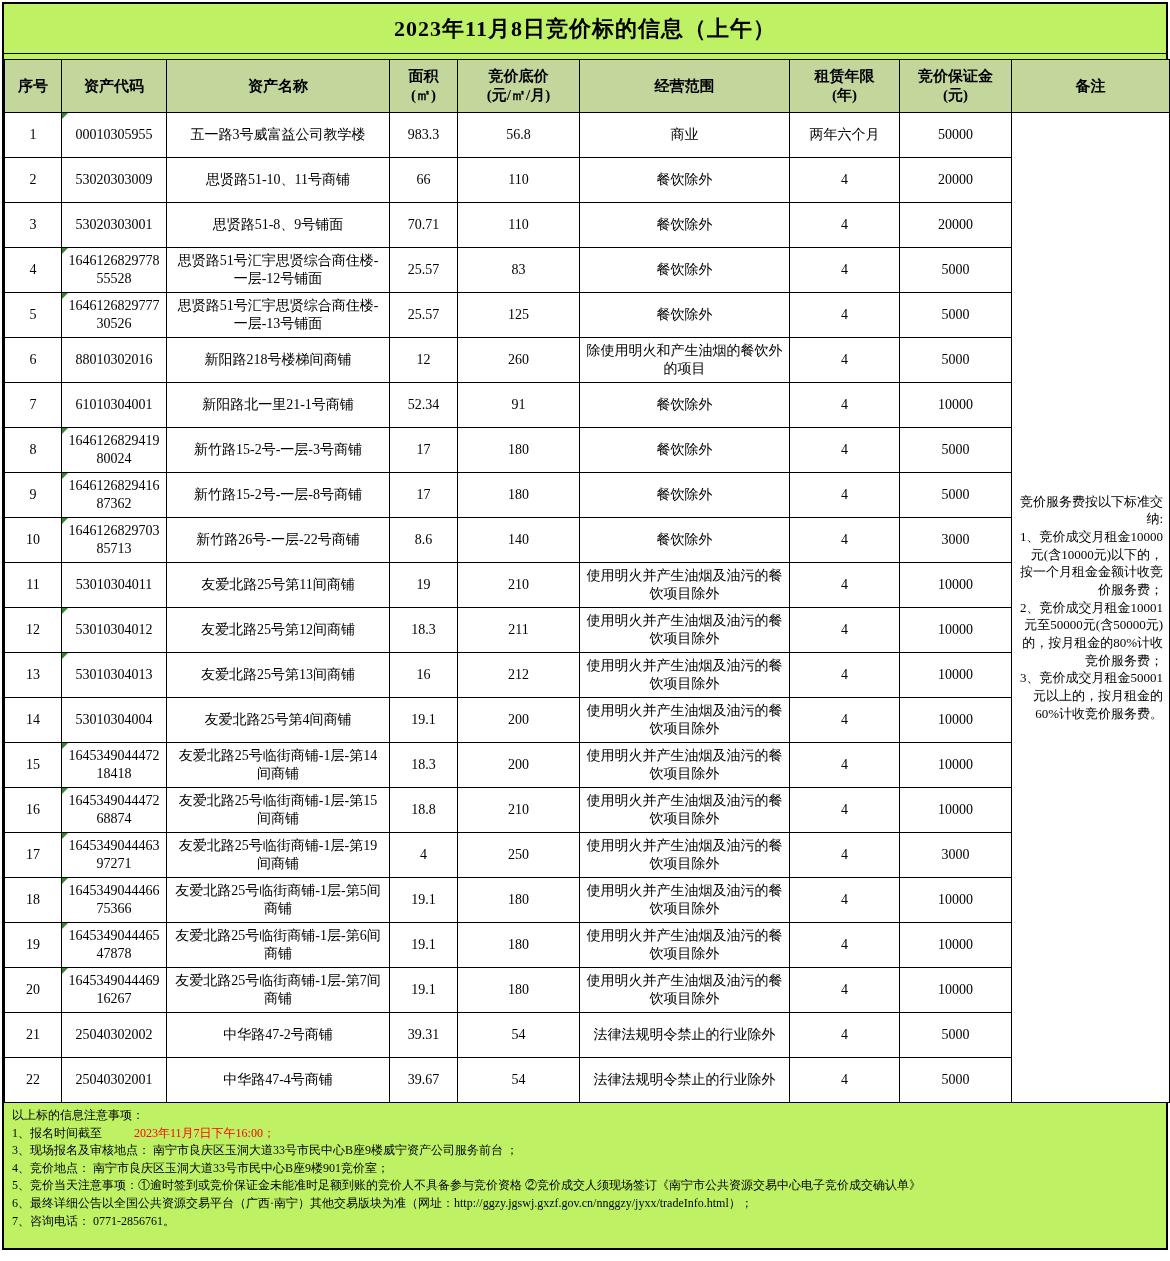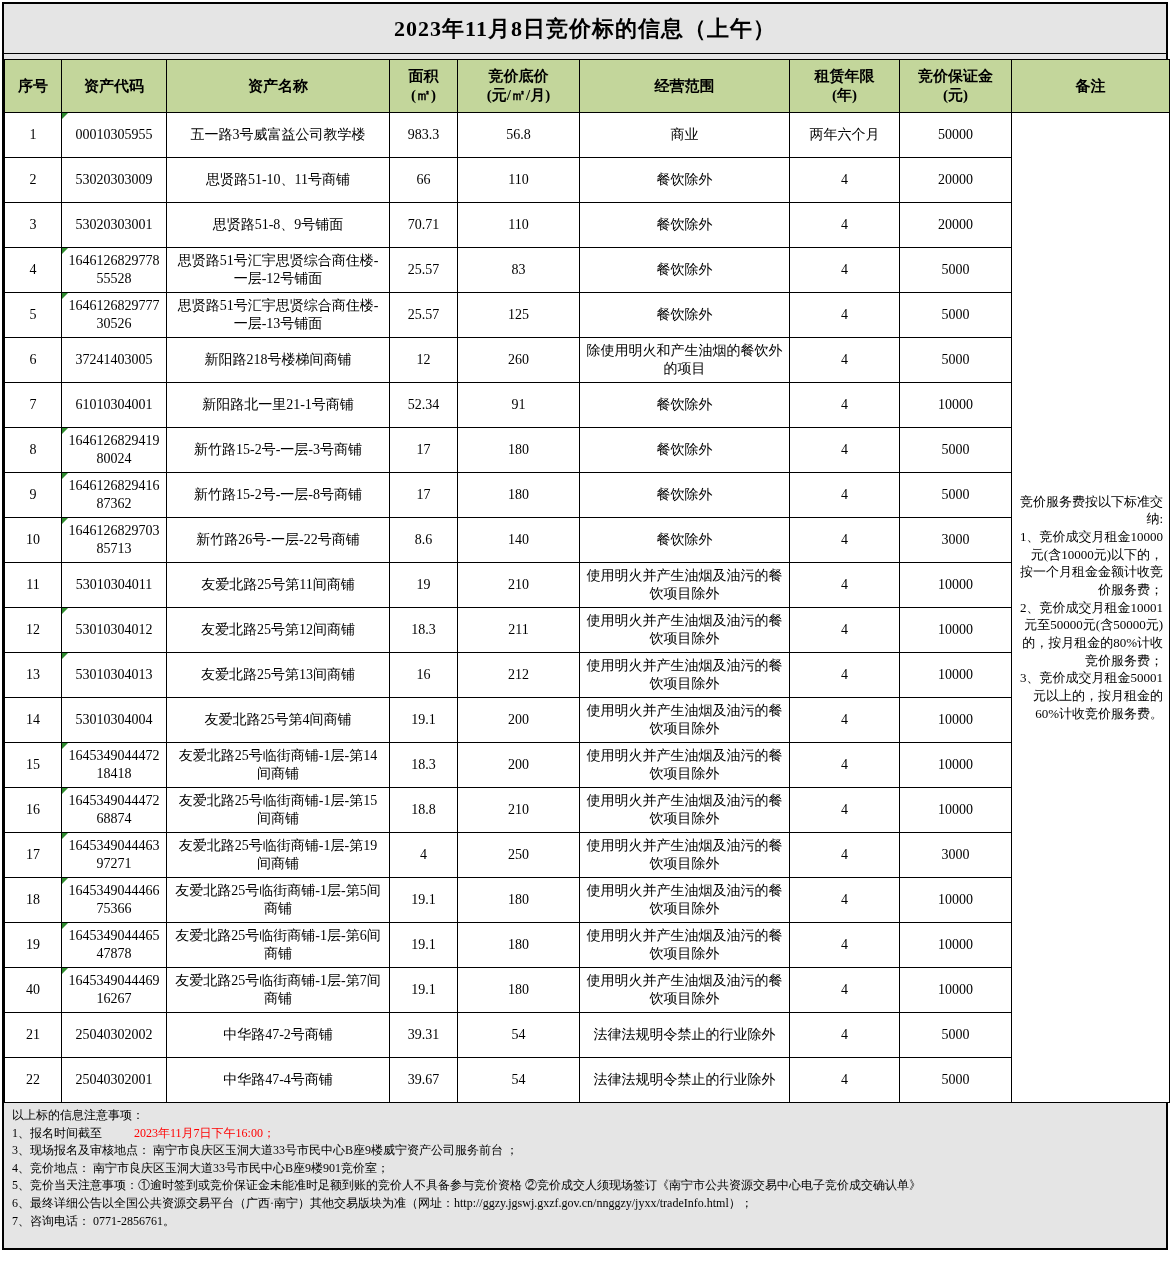--- a/index.html
+++ b/index.html
@@ -6,21 +6,21 @@
   html, body { background: #fff; }
   body {
     width: 1170px;
     font-family: "Liberation Serif", "DejaVu Serif", serif;
     color: #000;
   }
   .sheet {
     width: 1166px;
     margin: 2px;
     border: 2px solid #000;
-    background: #e5e5e5;
+    background: #bef264;
   }
   .title-box {
     height: 50px;
     border-bottom: 1px solid #000;
     display: flex;
     align-items: center;
     justify-content: center;
     font-size: 22px;
     font-weight: bold;
     letter-spacing: 1px;
@@ -169,21 +169,21 @@
       <td class="c-code"><span class="tri"></span>164612682977730526</td>
       <td class="c-name">思贤路51号汇宇思贤综合商住楼-一层-13号铺面</td>
       <td class="c-area">25.57</td>
       <td class="c-price">125</td>
       <td class="c-scope">餐饮除外</td>
       <td class="c-lease">4</td>
       <td class="c-deposit">5000</td>
     </tr>
         <tr>
       <td class="c-no">6</td>
-      <td class="c-code">37241403005</td>
+      <td class="c-code">88010302016</td>
       <td class="c-name">新阳路218号楼梯间商铺</td>
       <td class="c-area">12</td>
       <td class="c-price">260</td>
       <td class="c-scope">除使用明火和产生油烟的餐饮外的项目</td>
       <td class="c-lease">4</td>
       <td class="c-deposit">5000</td>
     </tr>
         <tr>
       <td class="c-no">7</td>
       <td class="c-code">61010304001</td>
@@ -308,21 +308,21 @@
       <td class="c-no">19</td>
       <td class="c-code"><span class="tri"></span>164534904446547878</td>
       <td class="c-name">友爱北路25号临街商铺-1层-第6间商铺</td>
       <td class="c-area">19.1</td>
       <td class="c-price">180</td>
       <td class="c-scope">使用明火并产生油烟及油污的餐饮项目除外</td>
       <td class="c-lease">4</td>
       <td class="c-deposit">10000</td>
     </tr>
         <tr>
-      <td class="c-no">40</td>
+      <td class="c-no">20</td>
       <td class="c-code"><span class="tri"></span>164534904446916267</td>
       <td class="c-name">友爱北路25号临街商铺-1层-第7间商铺</td>
       <td class="c-area">19.1</td>
       <td class="c-price">180</td>
       <td class="c-scope">使用明火并产生油烟及油污的餐饮项目除外</td>
       <td class="c-lease">4</td>
       <td class="c-deposit">10000</td>
     </tr>
         <tr>
       <td class="c-no">21</td>

